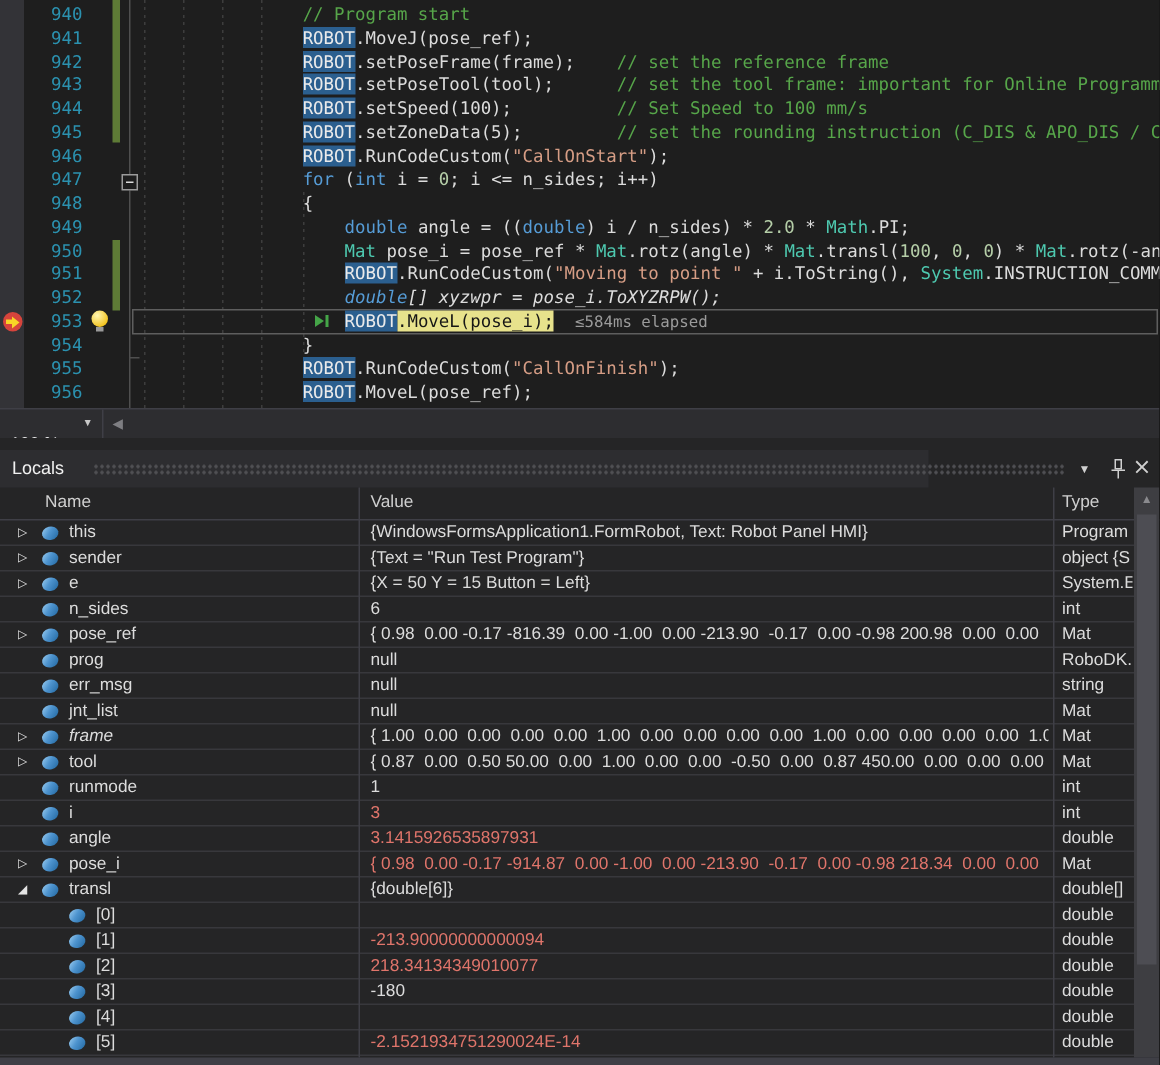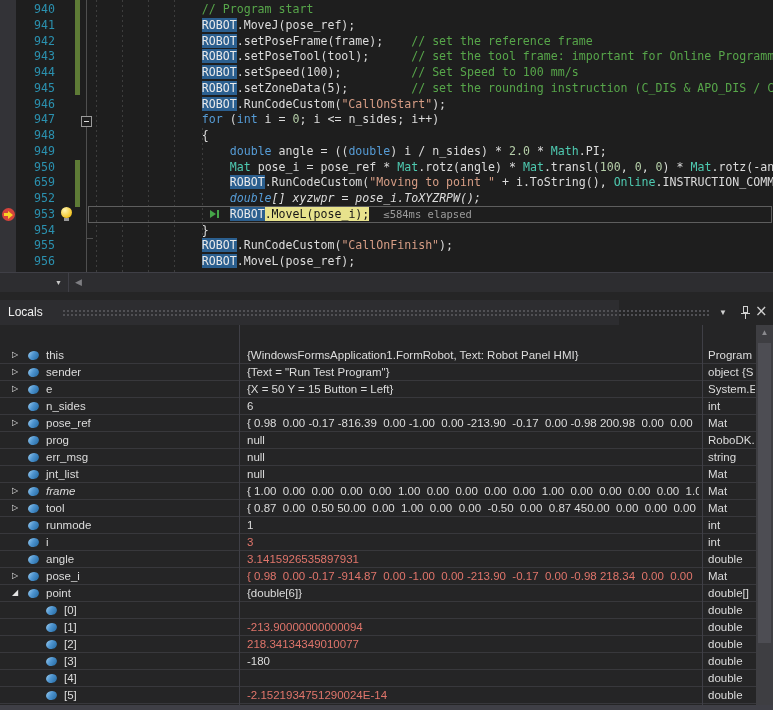--- a/index.html
+++ b/index.html
@@ -129,22 +129,22 @@
         <div class="ln-num" style="top: 96.56px;">946</div>
         <div class="ln-code" style="top: 96.56px; left: 201.776px;"><span class="ref">ROBOT</span><span class="pl">.RunCodeCustom(</span><span class="st">"CallOnStart"</span><span class="pl">);</span></div>
         <div class="ln-num" style="top: 112.32px;">947</div>
         <div class="ln-code" style="top: 112.32px; left: 201.776px;"><span class="kw">for</span><span class="pl"> (</span><span class="kw">int</span><span class="pl"> i = </span><span class="nm">0</span><span class="pl">; i &lt;= n_sides; i++)</span></div>
         <div class="ln-num" style="top: 128.08px;">948</div>
         <div class="ln-code" style="top: 128.08px; left: 201.776px;"><span class="pl">{</span></div>
         <div class="ln-num" style="top: 143.84px;">949</div>
         <div class="ln-code" style="top: 143.84px; left: 229.72px;"><span class="kw">double</span><span class="pl"> angle = ((</span><span class="kw">double</span><span class="pl">) i / n_sides) * </span><span class="nm">2.0</span><span class="pl"> * </span><span class="ty">Math</span><span class="pl">.PI;</span></div>
         <div class="ln-num" style="top: 159.6px;">950</div>
         <div class="ln-code" style="top: 159.6px; left: 229.72px;"><span class="ty">Mat</span><span class="pl"> pose_i = pose_ref * </span><span class="ty">Mat</span><span class="pl">.rotz(angle) * </span><span class="ty">Mat</span><span class="pl">.transl(</span><span class="nm">100</span><span class="pl">, </span><span class="nm">0</span><span class="pl">, </span><span class="nm">0</span><span class="pl">) * </span><span class="ty">Mat</span><span class="pl">.rotz(-angle);</span></div>
-        <div class="ln-num" style="top: 175.36px;">659</div>
-        <div class="ln-code" style="top: 175.36px; left: 229.72px;"><span class="ref">ROBOT</span><span class="pl">.RunCodeCustom(</span><span class="st">"Moving to point "</span><span class="pl"> + i.ToString(), </span><span class="ty">Online</span><span class="pl">.INSTRUCTION_COMMENT);</span></div>
+        <div class="ln-num" style="top: 175.36px;">951</div>
+        <div class="ln-code" style="top: 175.36px; left: 229.72px;"><span class="ref">ROBOT</span><span class="pl">.RunCodeCustom(</span><span class="st">"Moving to point "</span><span class="pl"> + i.ToString(), </span><span class="ty">System</span><span class="pl">.INSTRUCTION_COMMENT);</span></div>
         <div class="ln-num" style="top: 191.12px;">952</div>
         <div class="ln-code" style="top: 191.12px; left: 229.72px; font-style: italic;"><span class="kw">double</span><span class="pl">[] xyzwpr = pose_i.ToXYZRPW();</span></div>
         <div class="ln-num" style="top: 206.88px;">953</div>
         <div class="ln-code" style="top: 206.88px; left: 229.72px;"><span class="ref">ROBOT</span><span class="yl">.MoveL(pose_i);</span><span class="pf">≤584ms elapsed</span></div>
         <div class="ln-num" style="top: 222.64px;">954</div>
         <div class="ln-code" style="top: 222.64px; left: 201.776px;"><span class="pl">}</span></div>
         <div class="ln-num" style="top: 238.4px;">955</div>
         <div class="ln-code" style="top: 238.4px; left: 201.776px;"><span class="ref">ROBOT</span><span class="pl">.RunCodeCustom(</span><span class="st">"CallOnFinish"</span><span class="pl">);</span></div>
         <div class="ln-num" style="top: 254.16px;">956</div>
         <div class="ln-code" style="top: 254.16px; left: 201.776px;"><span class="ref">ROBOT</span><span class="pl">.MoveL(pose_ref);</span></div>
@@ -174,20 +174,25 @@
       <div class="grip"></div>
       <span class="ticon" id="win-caret">▼</span>
       <span class="pin">
           <span class="head"></span>
           <span class="bar"></span>
           <span class="needle"></span>
         </span>
       <span class="ticon" id="close-x">×</span>
     </div>
 
+    <div id="lheader">
+      <span class="hcell" id="hc-name">Name</span>
+      <span class="hcell" id="hc-value">Value</span>
+      <span class="hcell" id="hc-type">Type</span>
+    </div>
     <div class="vline" id="vline1"></div>
     <div class="vline" id="vline2"></div>
 
     <div id="lrows">
         <div class="lrow" style="top: 0px;">
           <span class="exp" style="left: 12px;">▷</span>
           <span class="vicon" style="left: 28px;"></span>
           <span class="lname" style="left: 46px;">this</span>
           <div class="lval">{WindowsFormsApplication1.FormRobot, Text: Robot Panel HMI}</div>
           <div class="ltyp">Program</div>
@@ -272,21 +277,21 @@
         <div class="lrow" style="top: 221px;">
           <span class="exp" style="left: 12px;">▷</span>
           <span class="vicon" style="left: 28px;"></span>
           <span class="lname" style="left: 46px;">pose_i</span>
           <div class="lval chg">{ 0.98  0.00 -0.17 -914.87  0.00 -1.00  0.00 -213.90  -0.17  0.00 -0.98 218.34  0.00  0.00  0.00</div>
           <div class="ltyp">Mat</div>
         </div>
         <div class="lrow" style="top: 238px;">
           <span class="exp" style="left: 12px;">◢</span>
           <span class="vicon" style="left: 28px;"></span>
-          <span class="lname" style="left: 46px;">point</span>
+          <span class="lname" style="left: 46px;">transl</span>
           <div class="lval">{double[6]}</div>
           <div class="ltyp">double[]</div>
         </div>
         <div class="lrow" style="top: 255px;">
           <span class="vicon" style="left: 46px;"></span>
           <span class="lname" style="left: 64px;">[0]</span>
           <div class="ltyp">double</div>
         </div>
         <div class="lrow" style="top: 272px;">
           <span class="vicon" style="left: 46px;"></span>

